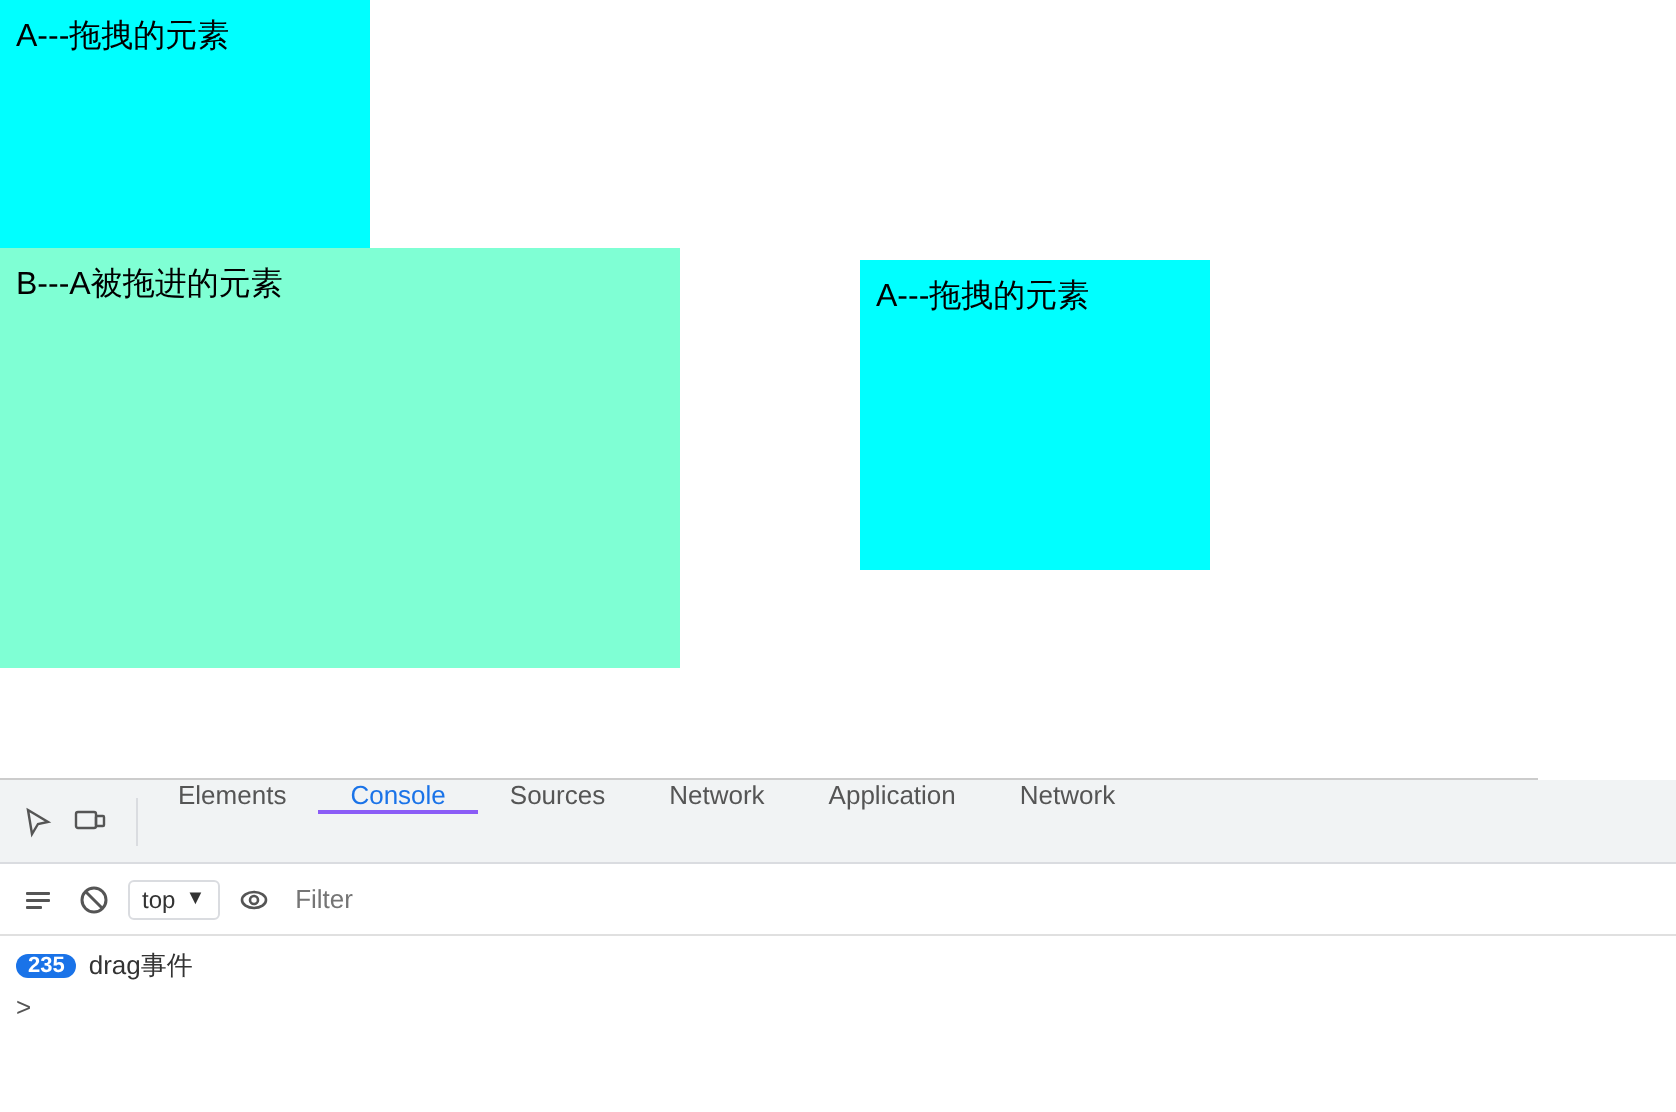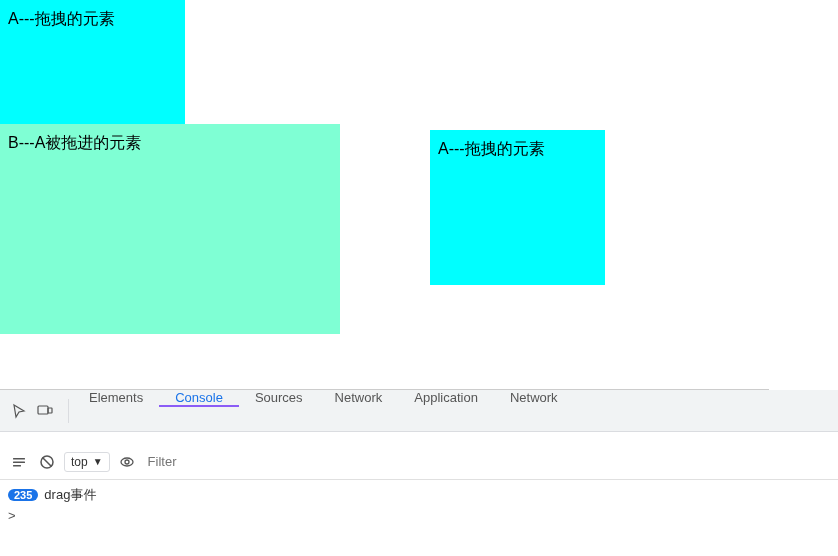--- a/index.html
+++ b/index.html
@@ -119,21 +119,20 @@
     
     #console-toolbar {
       width: 838px;
       height: 36px;
       background: #fff;
       border-bottom: 1px solid #e0e0e0;
       display: flex;
       align-items: center;
       padding: 0 8px;
       gap: 6px;
-      margin-top: 12px;
     }
 
     .console-icon {
       width: 22px;
       height: 22px;
       display: flex;
       align-items: center;
       justify-content: center;
       cursor: pointer;
       color: #555;

